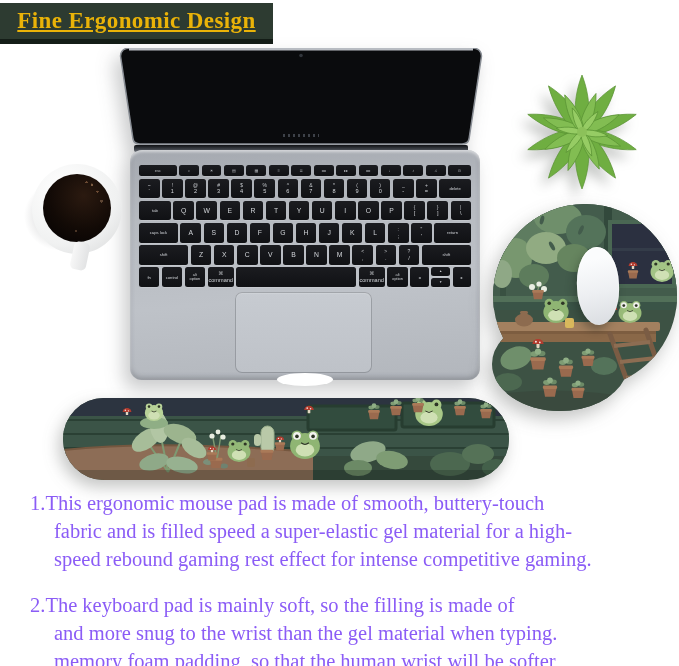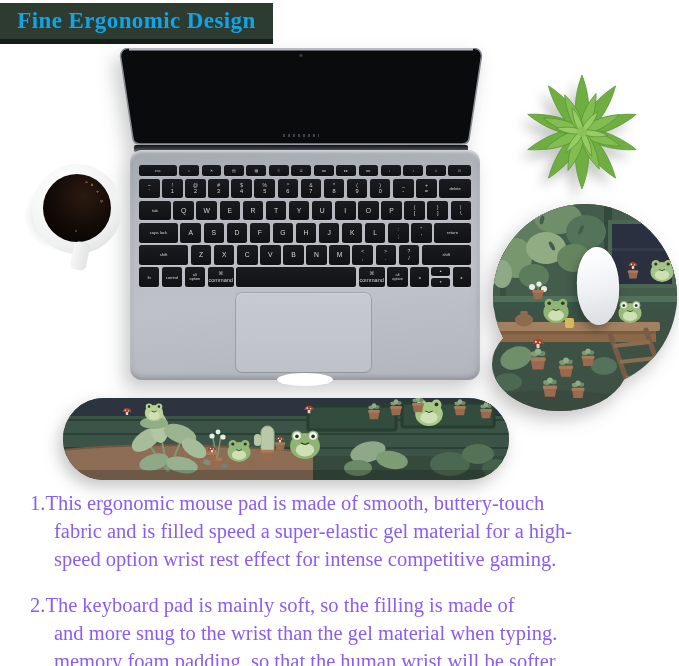--- a/index.html
+++ b/index.html
@@ -2,22 +2,22 @@
 <html><head>
 <meta charset="utf-8">
 <style>
   html,body{margin:0;padding:0;background:#fff;}
   .canvas{position:relative;width:679px;height:666px;background:#ffffff;overflow:hidden;
           font-family:"Liberation Sans",sans-serif;}
 
   
   .banner{position:absolute;left:0;top:3px;width:273px;height:36px;background:#2d3b31;
           border-bottom:5px solid #141d17;display:flex;align-items:center;justify-content:center;}
-  .banner span{color:#0ea5e9;font-family:"Liberation Serif",serif;font-weight:bold;
-               font-size:23px;letter-spacing:.4px;white-space:nowrap;}
+  .banner span{color:#eab308;font-family:"Liberation Serif",serif;font-weight:bold;
+               font-size:23px;letter-spacing:.4px;white-space:nowrap;text-decoration:underline;}
 
   
   .laptop{position:absolute;left:118px;top:48px;width:372px;height:336px;
           filter:drop-shadow(-6px 9px 9px rgba(40,44,48,.25));}
   .screen-svg{position:absolute;left:0;top:0;}
   .hinge{position:absolute;left:16px;top:97px;width:334px;height:7px;border-radius:2px;
          background:linear-gradient(180deg,#0f1013,#3a3e44 55%,#6a6f76);}
   .deck{position:absolute;left:12px;top:102px;width:350px;height:230px;border-radius:12px;
         background:linear-gradient(175deg,#a4a8af 0%,#b6bac0 28%,#bec2c8 62%,#b2b6bc 100%);
         box-shadow:inset 0 2px 3px rgba(255,255,255,.55), inset 0 -3px 5px rgba(70,74,80,.32);}
@@ -663,21 +663,21 @@
             <rect x="422.15" y="19.02" width="11.700000000000001" height="2.7" rx="1.08" fill="#aa7a58"></rect>
           </g>
         </g>
     </svg>
   </div>
 
   <div class="desc">
     <div class="para">
       <div class="ln first">1.This ergonomic mouse pad is made of smooth, buttery-touch</div>
       <div class="ln cont">fabric and is filled speed a super-elastic gel material for a high-</div>
-      <div class="ln cont">speed option wrist rest effect for intense competitive gaming.</div>
+      <div class="ln cont">speed rebound gaming rest effect for intense competitive gaming.</div>
     </div>
     <div class="para">
       <div class="ln first">2.The keyboard pad is mainly soft, so the filling is made of</div>
       <div class="ln cont">and more snug to the wrist than the gel material when typing.</div>
       <div class="ln cont">memory foam padding, so that the human wrist will be softer</div>
     </div>
   </div>
 
 </div>
 

